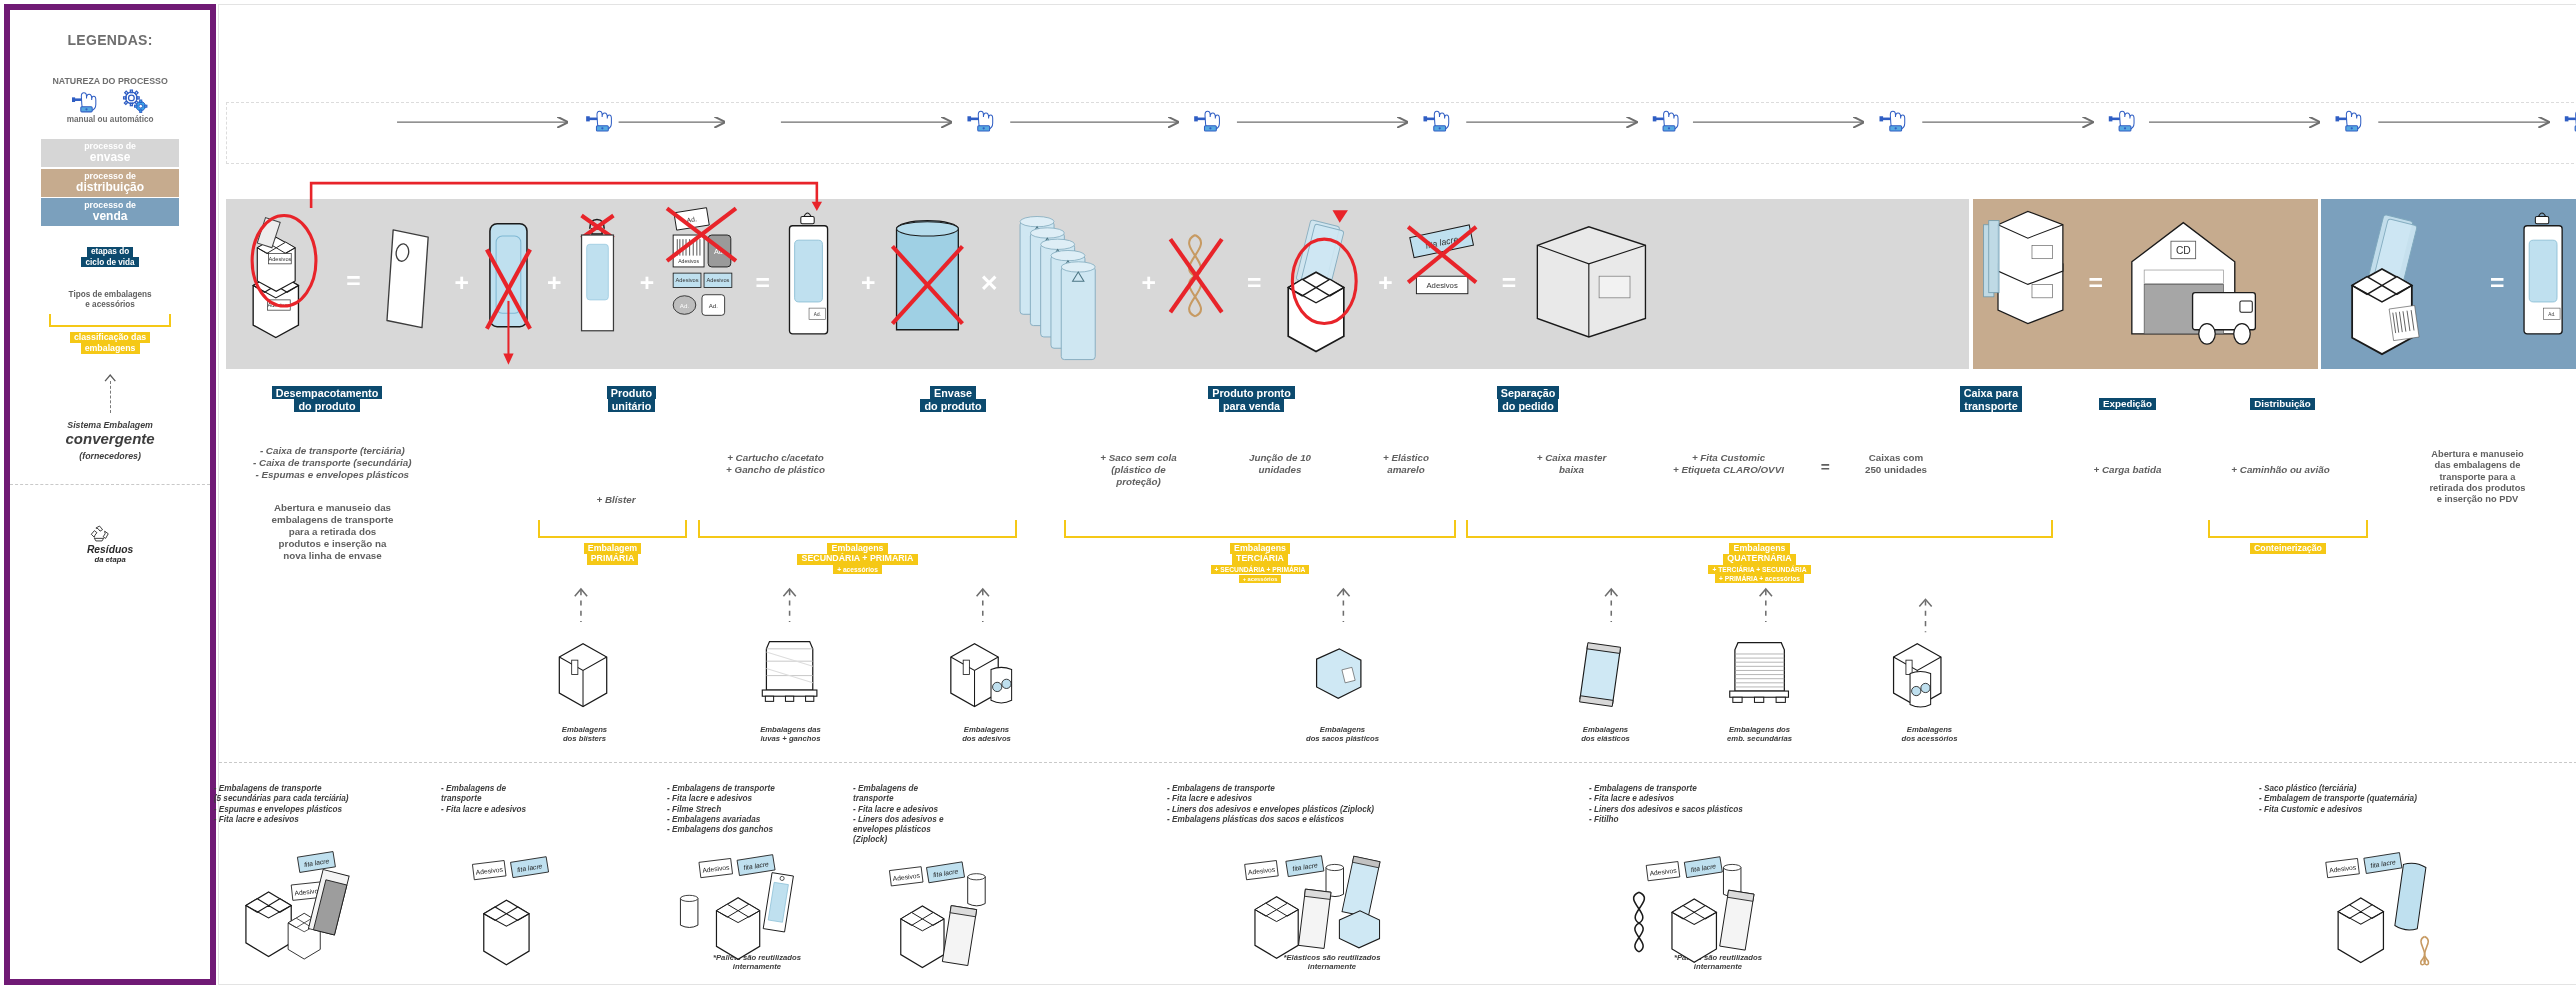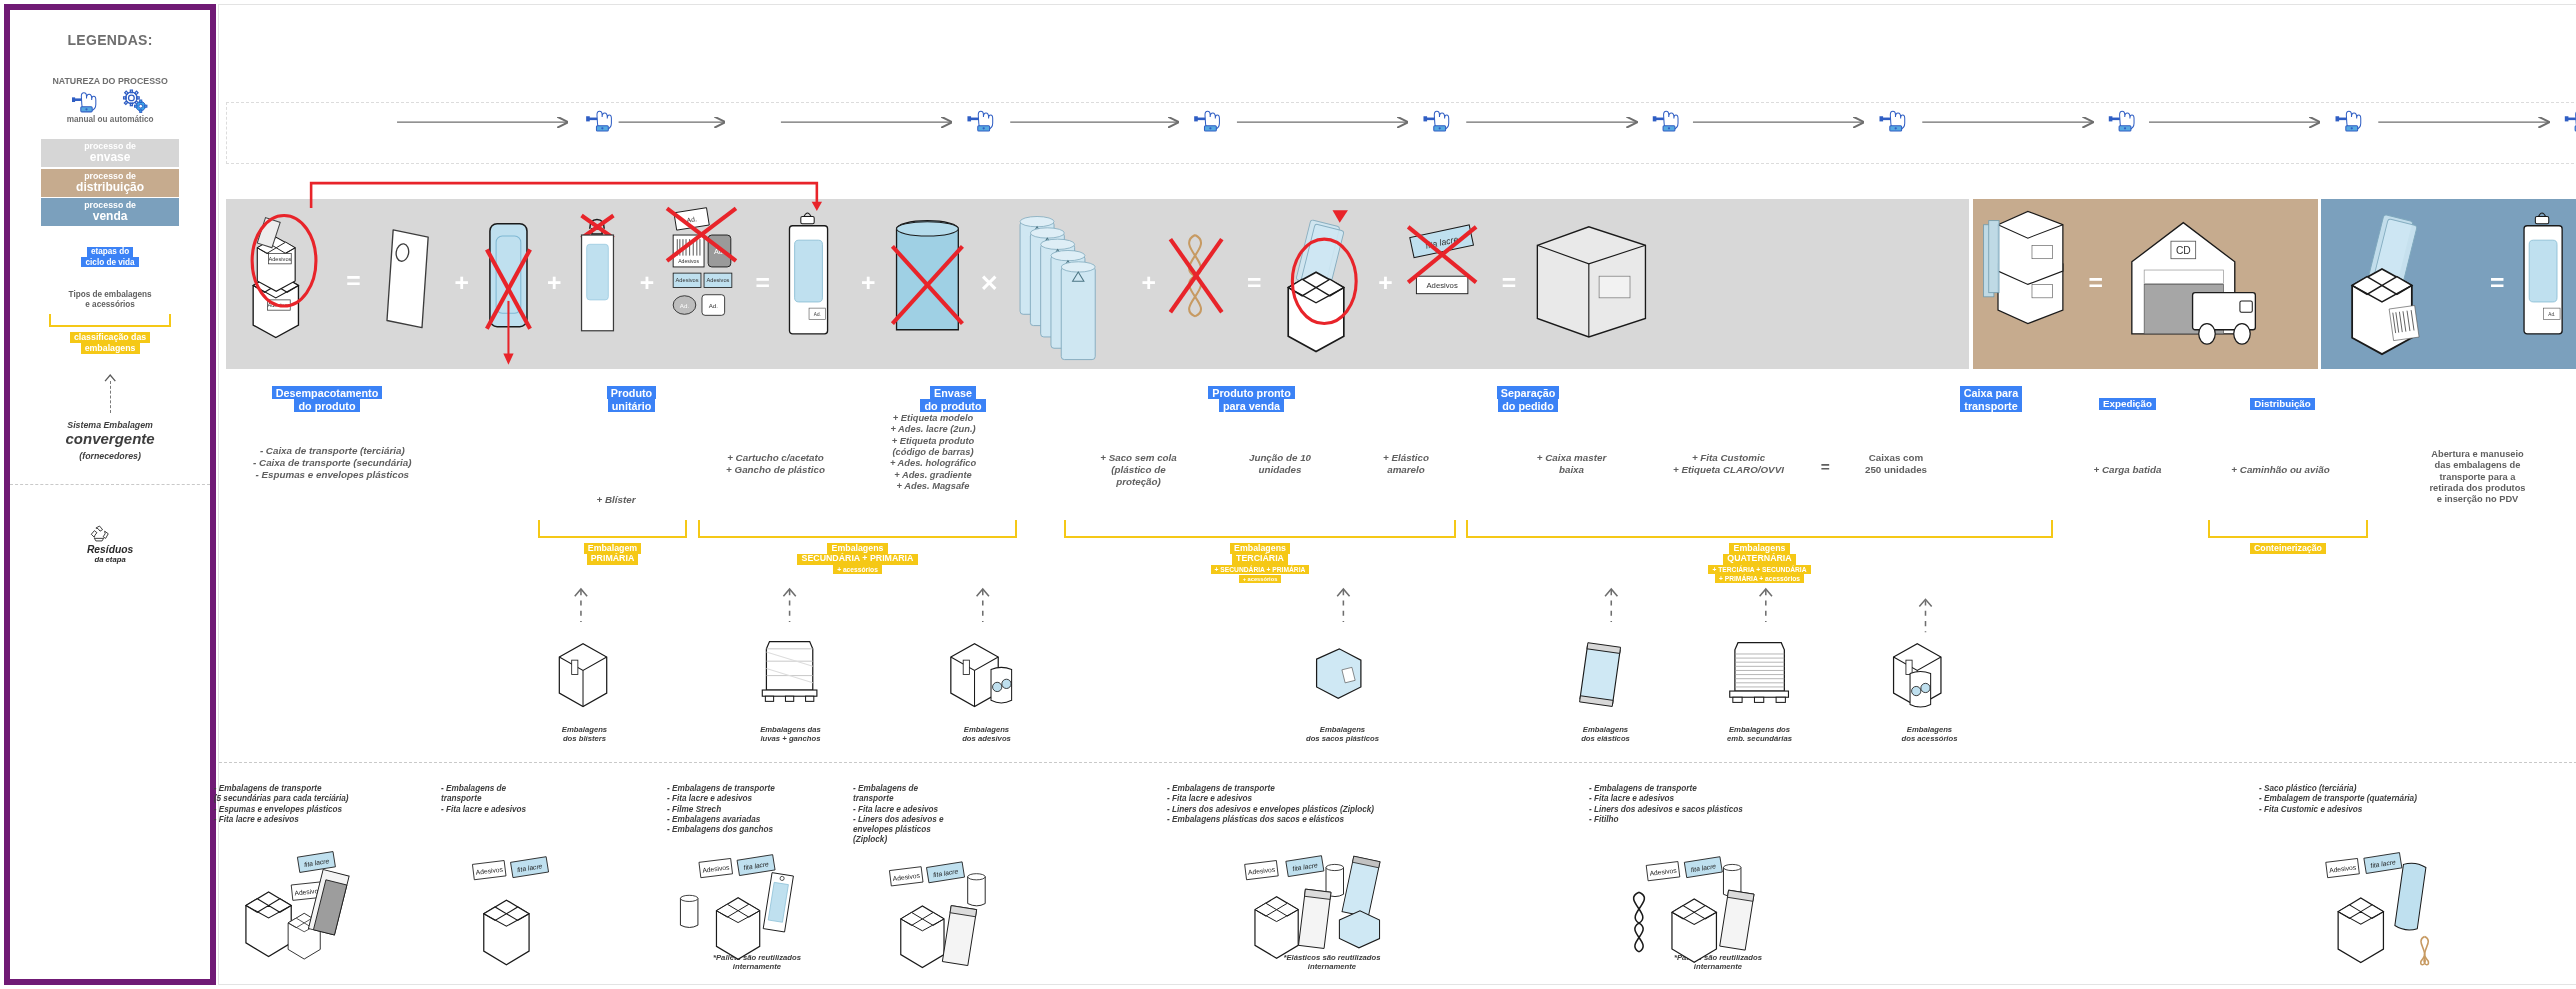--- a/index.html
+++ b/index.html
@@ -23,21 +23,21 @@
   .nat-icons { margin-top:3.1px; display:flex; gap:20.6px; align-items:flex-end; }
   #legend-nature-sub { margin-top:2.1px; font-size:8.2px; font-weight:bold; color:#6e6e6e; }
 
   .proc-band { width:138px; color:#fff; text-align:center; font-weight:bold; line-height:1.0; padding:3.1px 0 4.1px; }
   .proc-band .l1 { font-size:8.8px; display:block; }
   .proc-band .l2 { font-size:12px; display:block; }
   #pb-envase { background:#d6d6d6; margin-top:15.5px; }
   #pb-dist   { background:#c6ab8e; margin-top:1.5px; }
   #pb-venda  { background:#7ba0bd; margin-top:1.5px; }
 
-  .orange-chip { background:#3b82f6; color:#fff; font-weight:bold; display:inline-block; padding:0.5px 4.1px; line-height:1.12; }
+  .orange-chip { background:#0c4a6e; color:#fff; font-weight:bold; display:inline-block; padding:0.5px 4.1px; line-height:1.12; }
   .yellow-chip { background:#f5c816; color:#fff; font-weight:bold; display:inline-block; padding:0.5px 4.1px; line-height:1.12; }
 
   #legend-etapas { margin-top:20.6px; text-align:center; }
   #legend-etapas .orange-chip { font-size:8.2px; }
   #legend-tipos { margin-top:23px; font-size:8.2px; font-weight:bold; color:#5f5f5f; text-align:center; line-height:1.2; }
   #legend-bracket { width:122px; height:13.4px; border:2.1px solid #f5c816; border-top:none; margin-top:3.6px; }
   #legend-classif { margin-top:5.2px; text-align:center; }
   #legend-classif .yellow-chip { font-size:8.8px; }
 
   .dash-arrow-up { margin-top:20.6px; width:15.5px; height:38px; position:relative; }
@@ -543,30 +543,28 @@
   <div class="stage-label small" style="left:1994px;top:393px;width:139px;">
     <div><span class="orange-chip">Distribuição</span></div>
   </div>
   <div class="stage-label small" style="left:2324px;top:393px;width:103px;">
     <div></div>
   </div>
 
   <div class="note" style="left:10.3px;top:440px;width:206px;white-space:pre-line;">- Caixa de transporte (terciária)
 - Caixa de transporte (secundária)
 - Espumas e envelopes plásticos</div>
+  <div class="note plain" style="left:15.5px;top:497px;width:196px;white-space:pre-line;">Abertura e manuseio das
+embalagens de transporte
+para a retirada dos
+produtos e inserção na
+nova linha de envase</div>
   <div class="note" style="left:330px;top:453px;width:134px;margin-top:36px;">+ Blíster</div>
   <div class="note" style="left:474px;top:447px;width:165px;white-space:pre-line;">+ Cartucho c/acetato
 + Gancho de plástico</div>
-  <div class="note" style="left:634px;top:408px;width:160px;white-space:pre-line;font-size:9.3px;">+ Etiqueta modelo
-+ Ades. lacre (2un.)
-+ Etiqueta produto
-(código de barras)
-+ Ades. holográfico
-+ Ades. gradiente
-+ Ades. Magsafe</div>
   <div class="note" style="left:855px;top:447px;width:129px;white-space:pre-line;">+ Saco sem cola
 (plástico de
 proteção)</div>
   <div class="note" style="left:999px;top:447px;width:124px;white-space:pre-line;">Junção de 10
 unidades</div>
   <div class="note" style="left:1133px;top:447px;width:108px;white-space:pre-line;">+ Elástico
 amarelo</div>
   <div class="note" style="left:1288px;top:447px;width:129px;white-space:pre-line;">+ Caixa master
 baixa</div>
   <div class="note" style="left:1427px;top:447px;width:165px;white-space:pre-line;">+ Fita Customic

